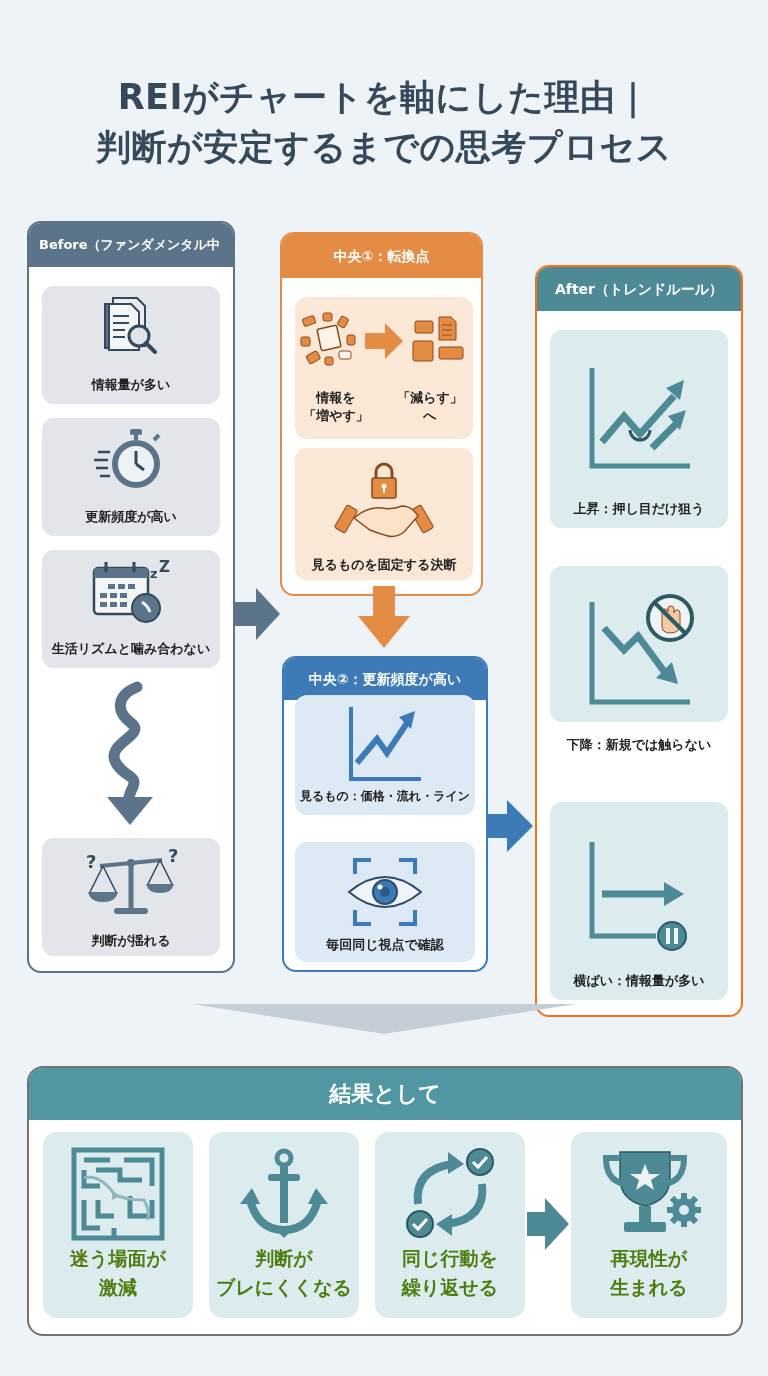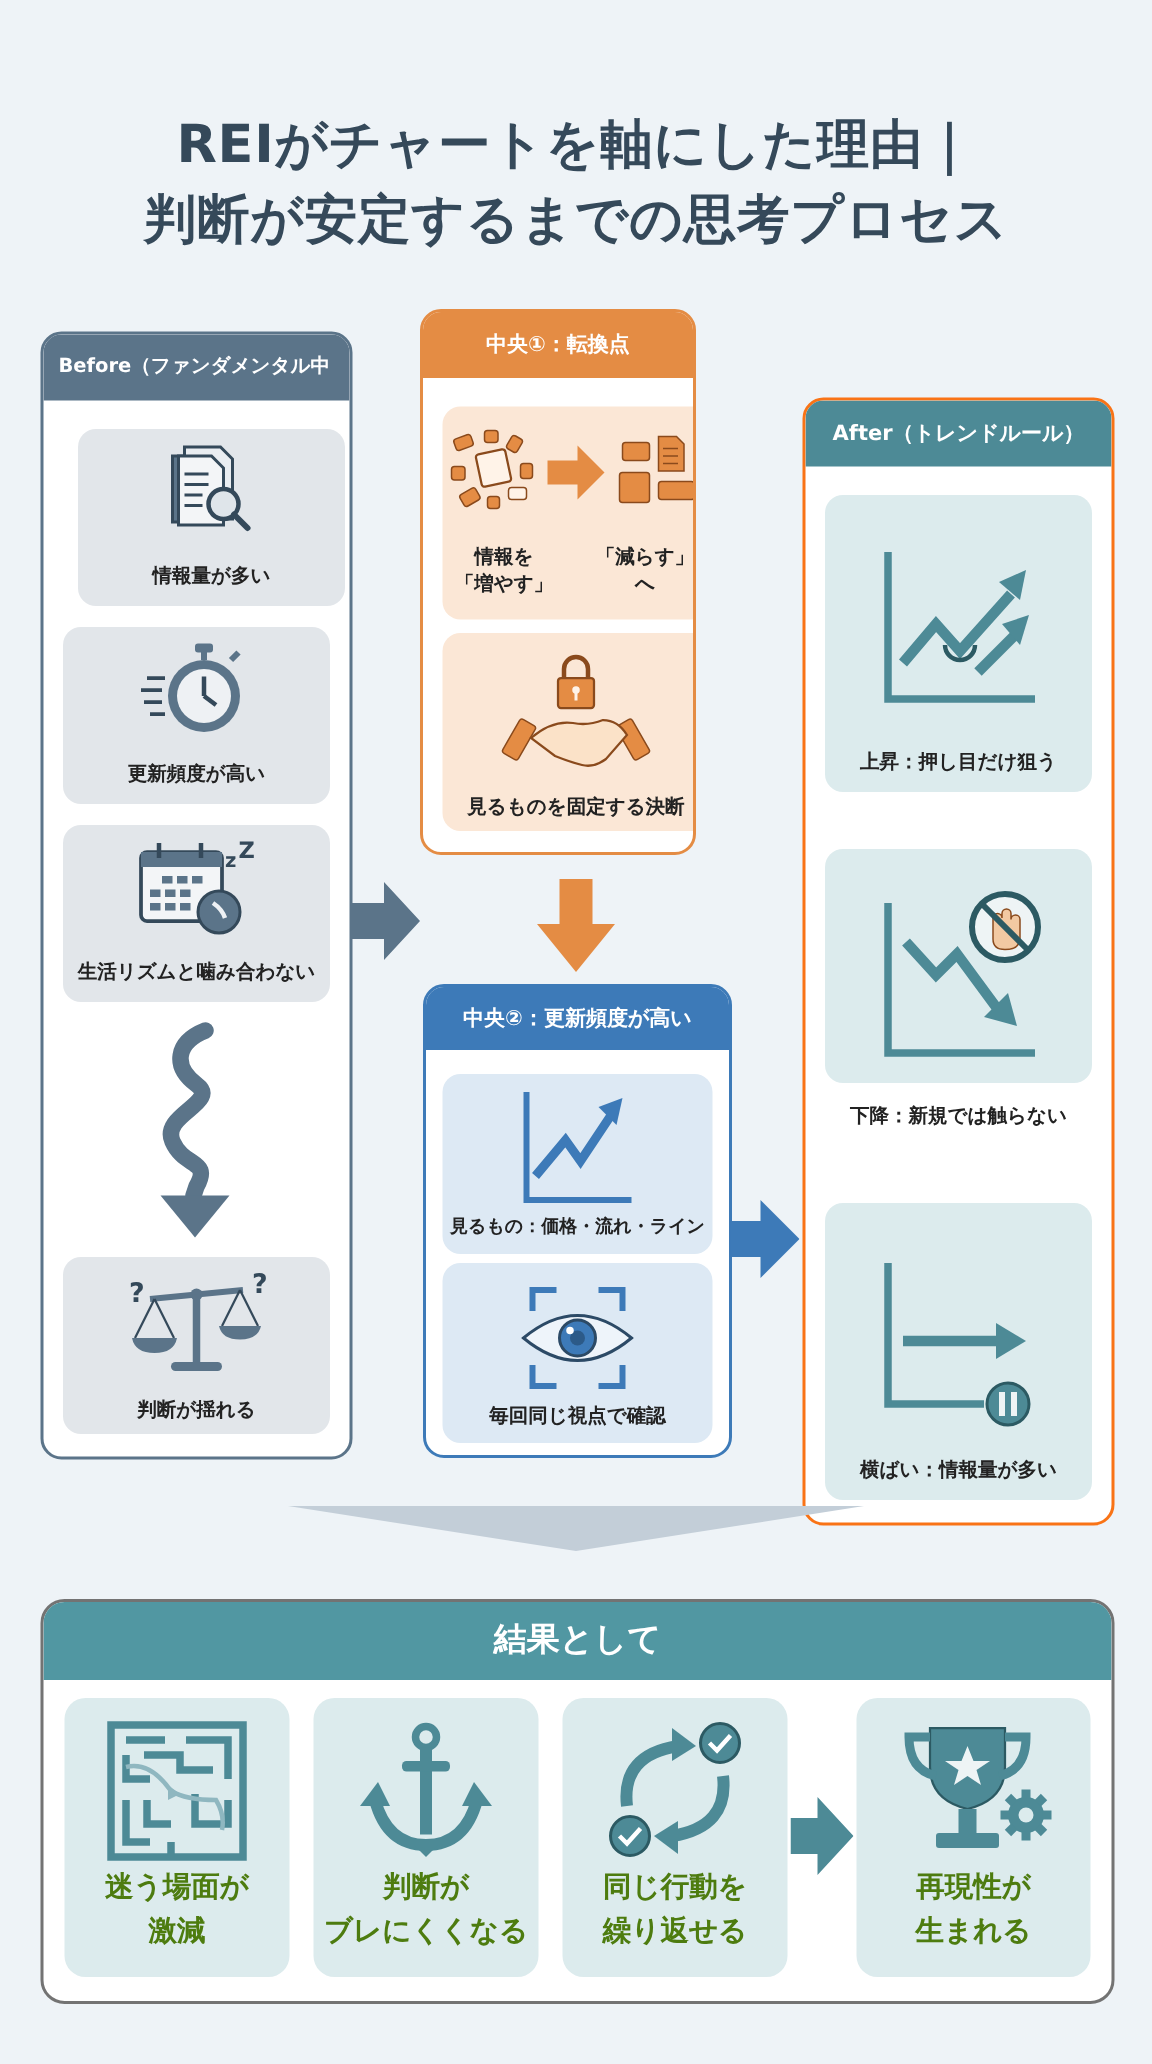--- a/index.html
+++ b/index.html
@@ -18,21 +18,21 @@
   }
   .col {
     position: absolute; background: #ffffff; border-radius: 14px; overflow: hidden;
   }
   .col-head {
     height: 44px; line-height: 44px; text-align: center; color: #fff;
     font-weight: bold; font-size: 14px;
   }
   .col-before { left: 27px; top: 221px; width: 208px; height: 752px; border: 2px solid #5b7489; }
   .col-before .col-head { background: #5b7489; text-align: left; padding-left: 10px; font-size: 13px; }
-  .col-c1 { left: 280px; top: 206px; width: 184px; height: 364px; border: 2px solid #e48c44; }
+  .col-c1 { left: 280px; top: 232px; width: 203px; height: 364px; border: 2px solid #e48c44; }
   .col-c1 .col-head { background: #e48c44; }
   .col-c2 { left: 282px; top: 656px; width: 206px; height: 316px; border: 2px solid #3d7ab8; }
   .col-c2 .col-head { background: #3d7ab8; height: 42px; line-height: 42px; }
   .col-after { left: 535px; top: 221px; width: 208px; height: 752px; border: 2px solid #f97316; margin-top: 44px; }
   .col-after .col-head { background: #4d8a96; }
 
   .card {
     position: absolute; border-radius: 12px; text-align: center;
     font-weight: bold; font-size: 13px; color: #222;
   }
@@ -63,21 +63,21 @@
 <body>
 
 <div class="title">
   <div>REIがチャートを軸にした理由｜</div>
   <div>判断が安定するまでの思考プロセス</div>
 </div>
 
 <div class="col col-before">
   <div class="col-head">Before（ファンダメンタル中心）</div>
 
-  <div class="card card-grey" style="left:23px; top:63px; width:178px; height:118px;padding-left:45px;">
+  <div class="card card-grey" style="left:13px; top:63px; width:178px; height:118px;padding-left:45px;">
     <svg class="icon" style="top:8px" width="80" height="70" viewBox="0 0 80 70">
       <rect x="14" y="10" width="32" height="44" fill="#5b7489" stroke="#34495a" stroke-width="2"></rect>
       <path d="M22 4 h24 l8 8 v40 h-32 z" fill="#e9edf1" stroke="#34495a" stroke-width="2"></path>
       <path d="M18 10 h22 l8 8 v38 h-30 z" fill="#f3f5f7" stroke="#34495a" stroke-width="2"></path>
       <line x1="22" y1="22" x2="38" y2="22" stroke="#34495a" stroke-width="2"></line>
       <line x1="22" y1="29" x2="38" y2="29" stroke="#34495a" stroke-width="2"></line>
       <line x1="22" y1="36" x2="34" y2="36" stroke="#34495a" stroke-width="2"></line>
       <line x1="22" y1="43" x2="34" y2="43" stroke="#34495a" stroke-width="2"></line>
       <circle cx="48" cy="42" r="10" fill="#dfe5ea" stroke="#34495a" stroke-width="3"></circle>
       <line x1="55" y1="49" x2="64" y2="58" stroke="#34495a" stroke-width="4" stroke-linecap="round"></line>
@@ -204,21 +204,21 @@
   </div>
 </div>
 
 <svg class="arrow-shape" style="left:358px; top:586px;" width="52" height="62" viewBox="0 0 52 62">
   <polygon points="15,0 37,0 37,30 52,30 26,62 0,30 15,30" fill="#e48c44"></polygon>
 </svg>
 
 <div class="col col-c2">
   <div class="col-head">中央②：更新頻度が高い</div>
 
-  <div class="card card-blue" style="left:11px; top:58px; width:180px; height:120px;">
+  <div class="card card-blue" style="left:11px; top:37px; width:180px; height:120px;">
     <svg class="icon" style="top:8px" width="80" height="80" viewBox="0 0 80 80">
       <polyline points="6,4 6,76 76,76" stroke="#3d7ab8" stroke-width="4" fill="none"></polyline>
       <polyline points="12,60 32,36 42,50 62,20" stroke="#3d7ab8" stroke-width="6" fill="none" stroke-linejoin="miter"></polyline>
       <polygon points="54,14 70,8 66,26" fill="#3d7ab8"></polygon>
     </svg>
     <div class="label" style="top:92px; font-size:12px;">見るもの：価格・流れ・ライン</div>
   </div>
 
   <div class="card card-blue" style="left:11px; top:184px; width:180px; height:120px;">
     <svg class="icon" style="top:14px" width="80" height="72" viewBox="0 0 80 72">

